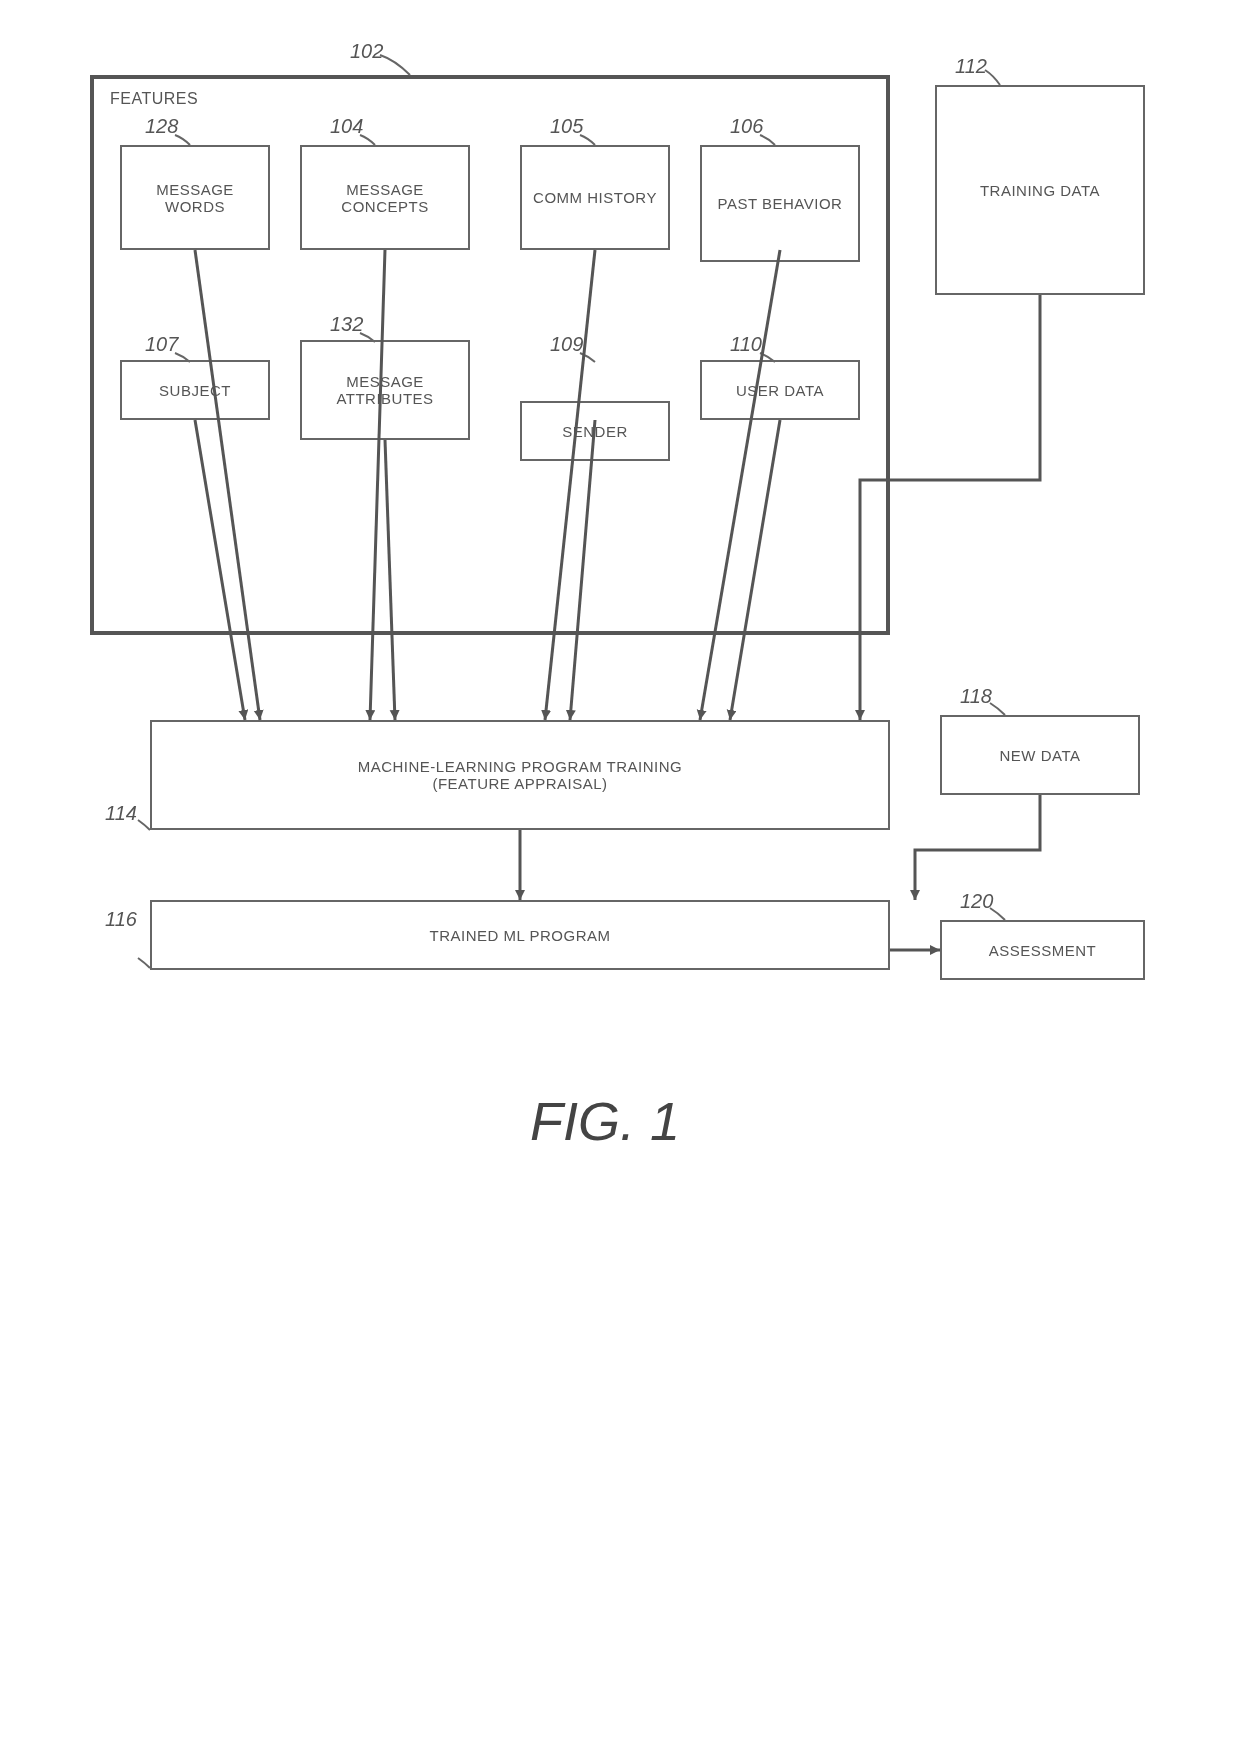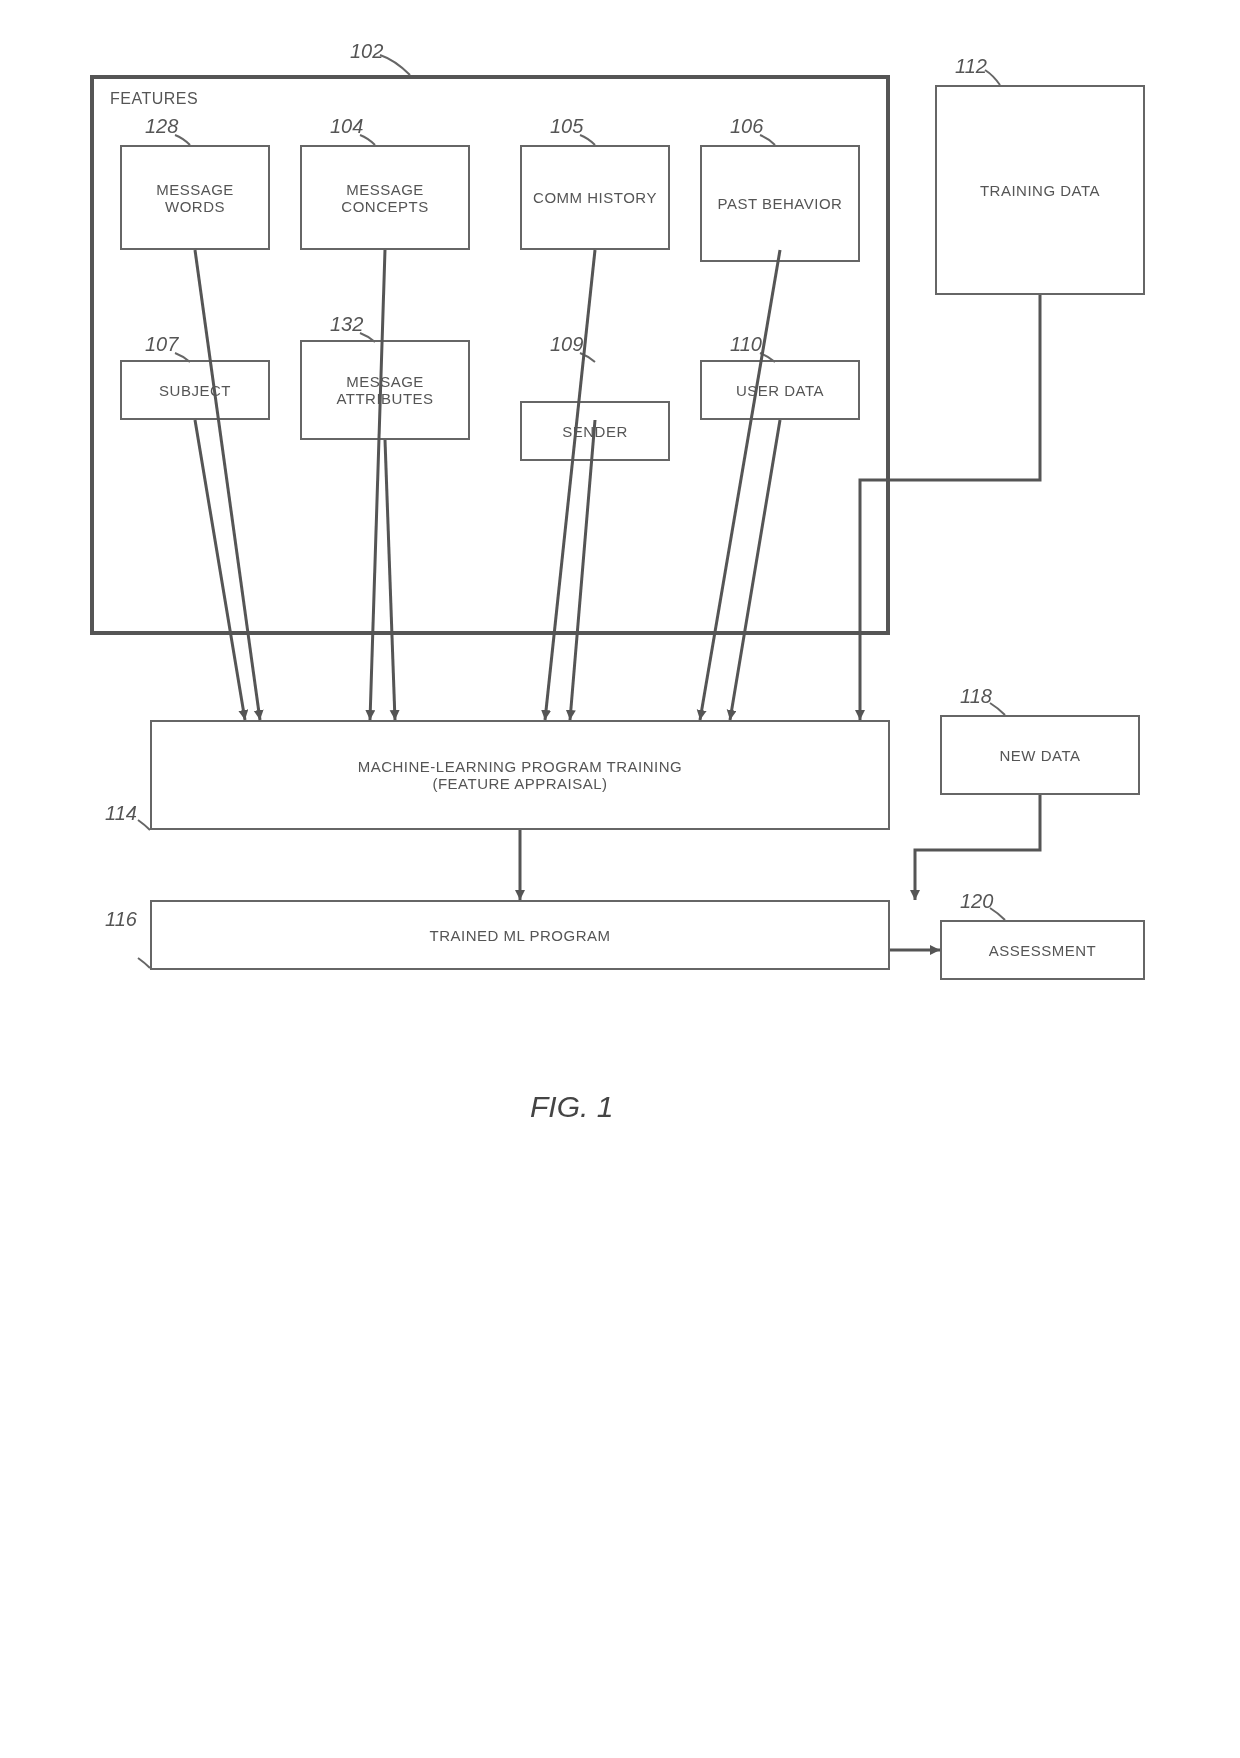--- a/index.html
+++ b/index.html
@@ -40,21 +40,21 @@
   }
   .ref {
     position: absolute;
     font-style: italic;
     font-size: 20px;
     color: #555;
   }
   .fig {
     position: absolute;
     font-style: italic;
-    font-size: 30px;
+    font-size: 54px;
     color: #444;
     font-weight: 500;
   }
   svg.arrows {
     position: absolute;
     left: 0;
     top: 0;
     width: 1240px;
     height: 1758px;
     pointer-events: none;

